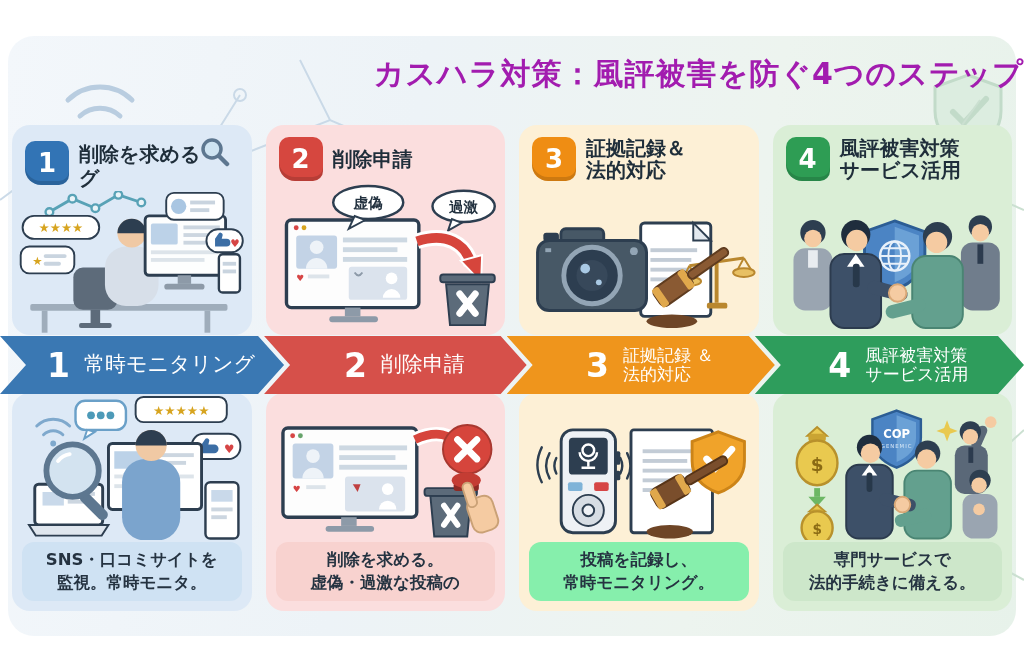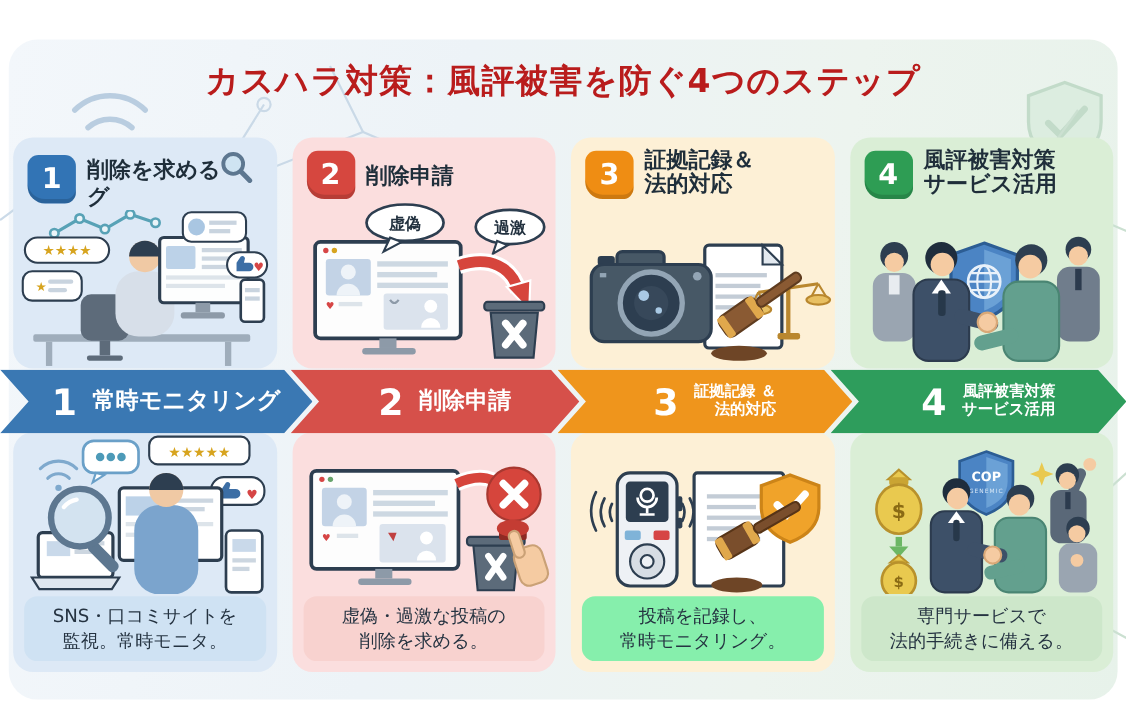--- a/index.html
+++ b/index.html
@@ -1,56 +1,56 @@
 <!DOCTYPE html>
 <html><head>
 <meta charset="utf-8">
 <style>
   html,body{margin:0;padding:0;background:#ffffff;width:1024px;height:653px;overflow:hidden;
     font-family:"DejaVu Sans","Liberation Sans",sans-serif;}
   .stage{position:absolute;inset:0;width:1024px;height:653px;background:#ffffff;}
   .content{position:absolute;left:8px;top:36px;width:1008px;height:600px;border-radius:26px;
     background:linear-gradient(100deg,#f3f7fb 0%,#edf3f7 38%,#edf4ef 70%,#e7f2ea 100%);}
   .decor{position:absolute;inset:0;pointer-events:none;}
-  .page-title{position:absolute;left:0;top:54px;width:1024px;text-align:center;
-    font-size:30px;font-weight:800;color:#b91c1c;letter-spacing:1px;}
+  .page-title{position:absolute;left:0;top:54px;width:1024px;text-align:right;
+    font-size:30px;font-weight:800;color:#a21caf;letter-spacing:1px;}
   
   .grid{position:absolute;left:12px;top:125px;width:1000px;display:grid;
     grid-template-columns:repeat(4,1fr);grid-template-rows:210px 218px;
     column-gap:14px;row-gap:58px;}
   .card{border-radius:18px;overflow:hidden;position:relative;}
   .card.top{display:flex;flex-direction:column;}
   .card.bot{display:flex;flex-direction:column;justify-content:flex-end;}
   .p1{background:#dde9f6;} .p2{background:#fbdede;} .p3{background:#fdf0d6;} .p4{background:#daeed6;}
   .card-head{display:flex;align-items:center;gap:10px;padding:12px 10px 0 13px;}
   .badge{min-width:44px;width:44px;height:44px;border-radius:10px 10px 10px 16px;display:flex;
     align-items:center;justify-content:center;color:#fff;font-size:26px;font-weight:800;
     box-shadow:inset 0 -4px 0 rgba(0,0,0,.14);}
   .b1{background:#3274b5;} .b2{background:#d6473f;} .b3{background:#ef8d13;} .b4{background:#2e9d54;}
   .card-title{font-size:20px;font-weight:800;color:#1f2e3a;line-height:1.12;}
-  .card-title .tline{display:block;font-family:Liberation Mono, monospace;}
+  .card-title .tline{display:block;}
   .mag-inline{display:inline-block;vertical-align:-6px;}
   .illus{display:block;width:100%;height:146px;margin-top:2px;}
   .desc{margin:2px 10px 10px;border-radius:12px;padding:7px 4px;text-align:center;
-    font-weight:400;font-size:16.5px;line-height:1.35;color:#253341;}
+    font-weight:700;font-size:16.5px;line-height:1.35;color:#253341;}
   .d1{background:#cfe2f3;} .d2{background:#f8d2cf;} .d3{background:#86efac;} .d4{background:#cde7ca;}
   
   .band{position:absolute;left:0;top:336px;width:1024px;height:58px;display:flex;z-index:20;}
   .arrow{height:58px;display:flex;align-items:center;justify-content:center;gap:14px;color:#fff;
     clip-path:polygon(0% 0%,calc(100% - 26px) 0%,100% 50%,calc(100% - 26px) 100%,0% 100%,26px 50%);
     padding-left:18px;
     filter:drop-shadow(2px 0 0 #fff) drop-shadow(-2px 0 0 #fff) drop-shadow(0 2px 0 #fff) drop-shadow(0 -2px 0 #fff);}
   .arrow+.arrow{margin-left:-20px;}
   .a1{width:285px;background:#3a78b3;z-index:24;}
   .a2{width:262px;background:#d6504a;z-index:23;}
   .a3{width:268px;background:#ef951c;z-index:22;}
   .a4{width:269px;background:#2e9d5c;z-index:21;}
   .arrow .num{font-size:33px;font-weight:800;}
-  .arrow .lbl{font-size:21px;font-weight:700;line-height:1.12;text-align:right;}
-  .a3 .lbl,.a4 .lbl{font-size:14px;}
+  .arrow .lbl{font-size:21px;font-weight:400;line-height:1.12;text-align:left;}
+  .a3 .lbl,.a4 .lbl{font-size:17px;}
   svg text{font-family:"DejaVu Sans","Liberation Sans",sans-serif;}
 </style>
 </head>
 <body>
 
 <div class="stage">
   <div class="content"></div>
 
   <svg class="decor" width="1024" height="653" viewBox="0 0 1024 653">
     <g stroke="#c6d7e6" fill="none" stroke-width="2" opacity="0.9">
@@ -415,22 +415,22 @@
         <g>
           <rect x="186" y="90" width="26" height="9" rx="3" fill="#8e2a24"></rect>
           <ellipse cx="199" cy="88" rx="15" ry="8" fill="#c43c33"></ellipse>
         </g>
         <g transform="rotate(-18 212 122)">
           <rect x="202" y="106" width="27" height="36" rx="9" fill="#f5cba2" stroke="#caa176" stroke-width="2"></rect>
           <rect x="204" y="88" width="10" height="26" rx="5" fill="#f5cba2" stroke="#caa176" stroke-width="2"></rect>
         </g>
       </svg>
       <div class="desc d2">
+        <div>削除を求める。</div>
         <div>虚偽・過激な投稿の</div>
-        <div>削除を求める。</div>
       </div>
     </div>
 
     <div class="card bot p3">
       <svg class="illus" viewBox="0 0 232 150">
         <g stroke="#2d3e50" fill="none" stroke-width="2.5" stroke-linecap="round">
           <path d="M16,54 q-9,18 0,36"></path>
           <path d="M24,60 q-7,13 0,26"></path>
           <path d="M31,65 q-4,8 0,16"></path>
         </g>

